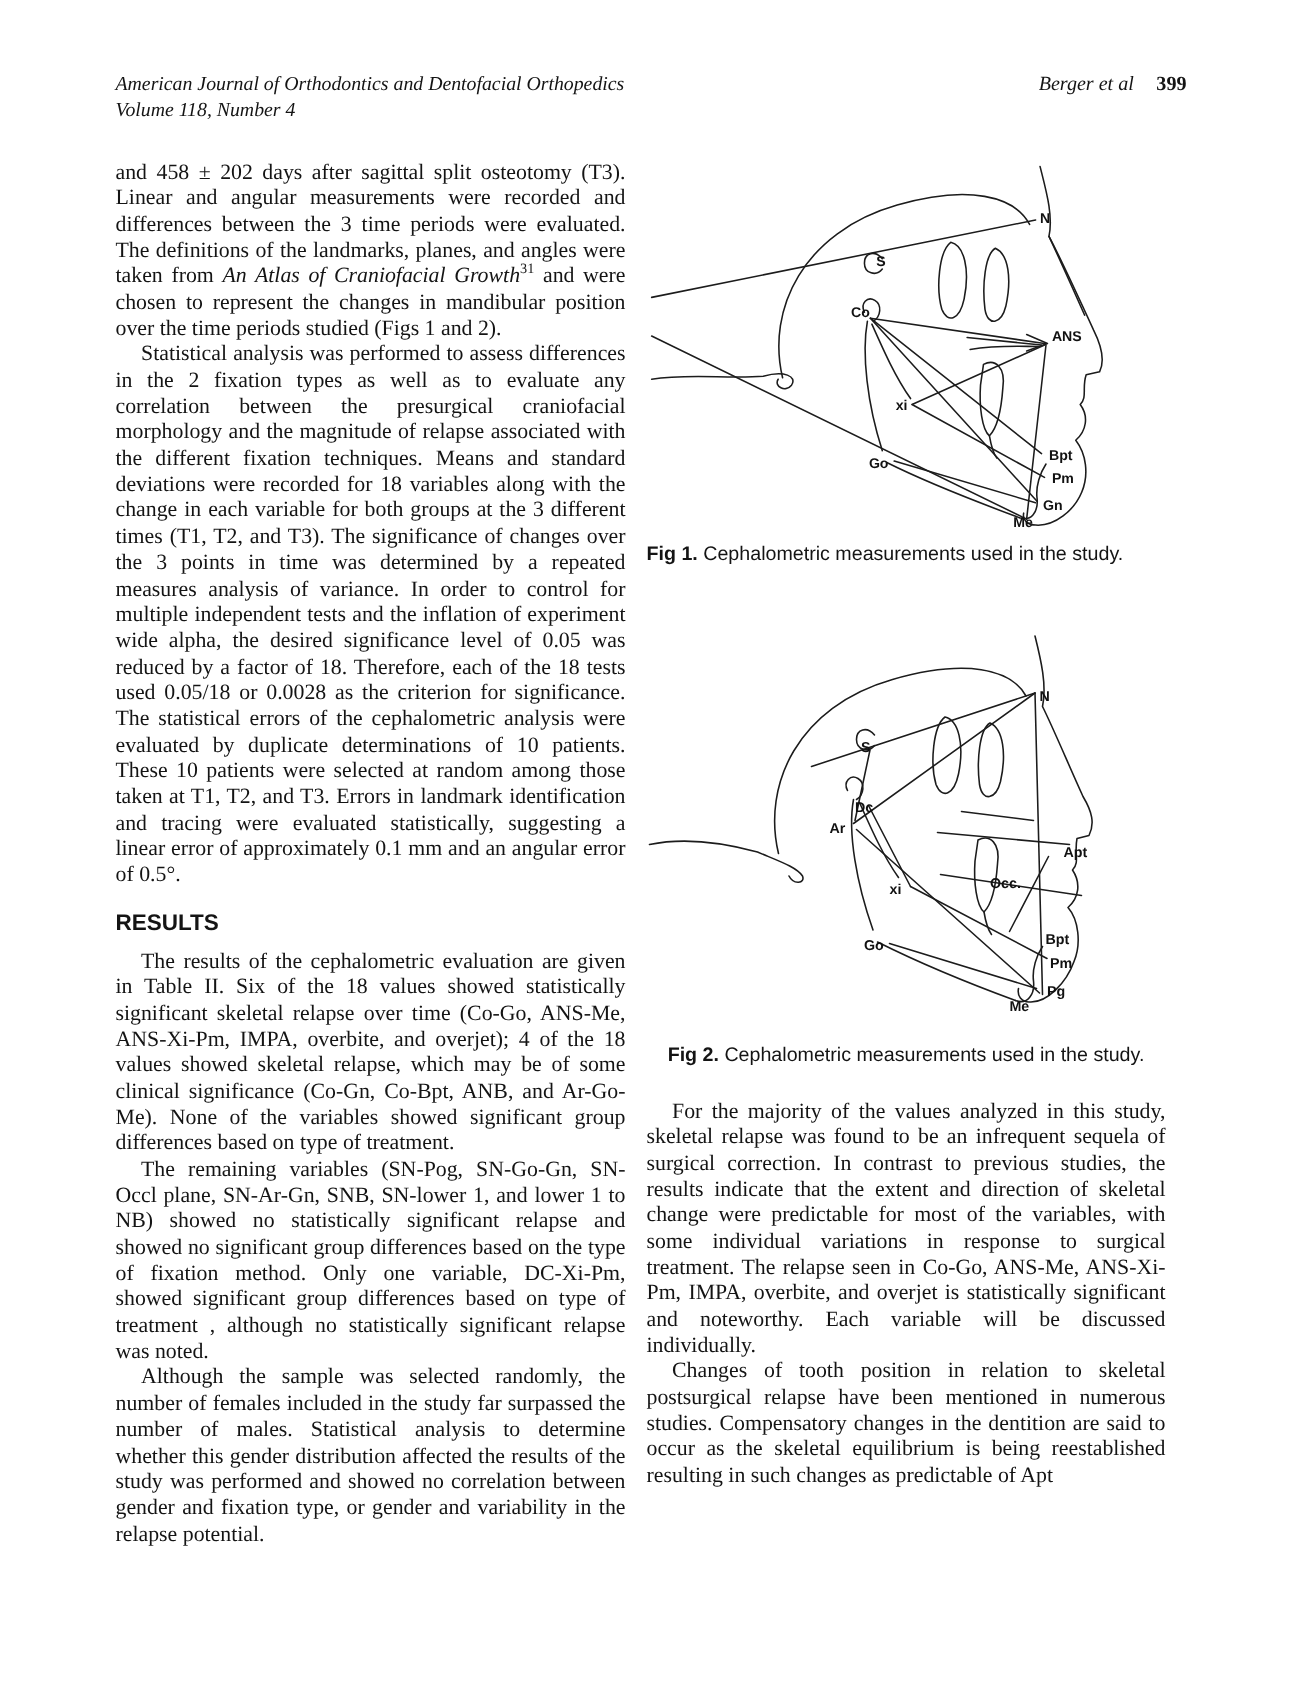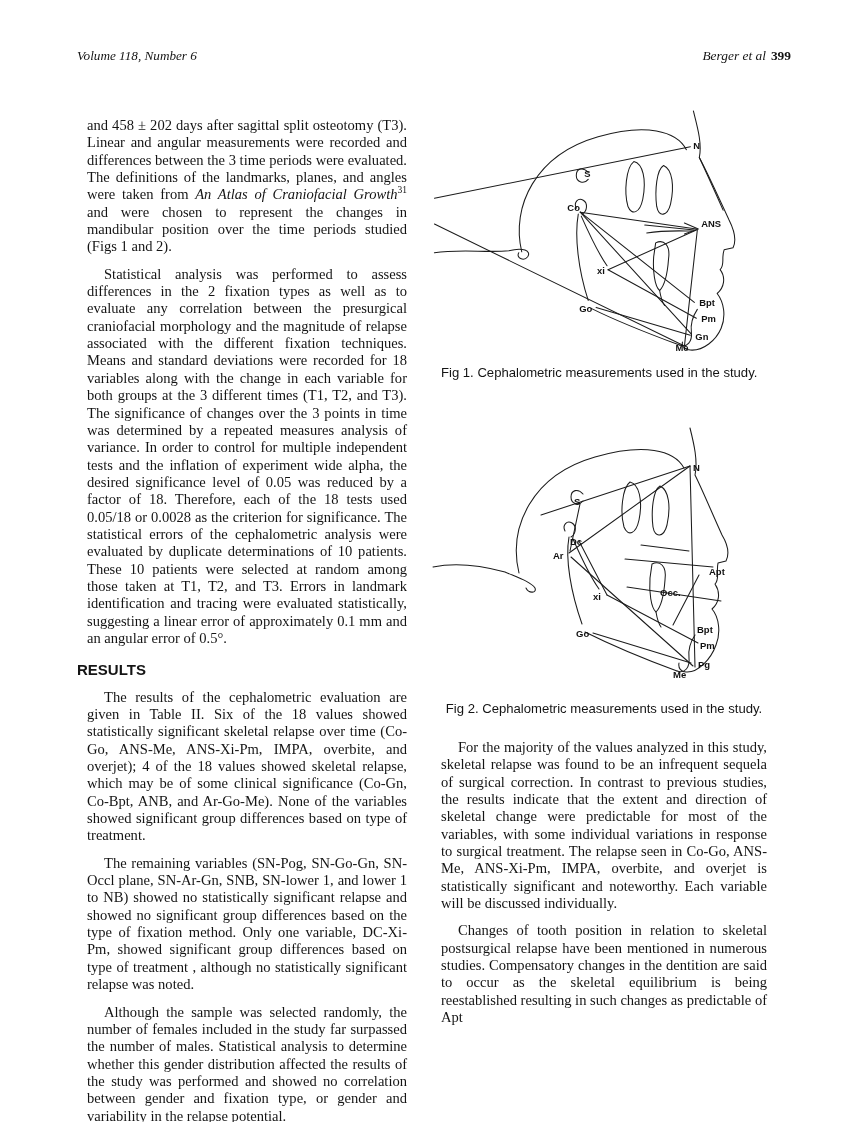--- a/index.html
+++ b/index.html
@@ -12,65 +12,66 @@
     color: #141414;
     overflow: hidden;
   }
   .header {
     position: absolute; left: 77px; top: 48px; width: 714px;
     display: flex; justify-content: space-between; align-items: flex-start;
   }
   .journal-info { font-style: italic; font-size: 13.2px; line-height: 16.5px; }
   .citation { font-size: 13.4px; white-space: nowrap; }
   .citation .authors { font-style: italic; }
-  .citation .pagenum { font-style: normal; font-weight: bold; margin-left: 5px; }
+  .citation .pagenum { font-style: normal; font-weight: bold; margin-left: 15px; }
 
   .col {
     position: absolute; top: 107px;
     font-size: 14.55px; line-height: 17.35px;
     text-align: justify;
   }
   .col-left  { left: 77px;  width: 340px; }
   .col-right { left: 431px; width: 346px; }
 
-  p { margin: 10px; }
+  p { margin: 0; }
   p.indent { text-indent: 17px; }
   sup { font-size: 9.5px; vertical-align: super; line-height: 0; }
 
   .section-heading {
     font-family: "Liberation Sans", sans-serif;
     font-weight: bold; font-size: 15px;
     margin: 13px 0 9px 0; text-align: left;
   }
   .section-heading.first { margin-top: 14px; }
 
   .fig { display: block; }
   .fig-1 { width: 364px; height: 250px; margin: -2px 0 6px 0; }
   .fig-2 { width: 364px; height: 268px; margin: 0 0 8px 0; }
   .caption {
     font-family: "Liberation Sans", sans-serif;
     font-size: 13.1px; line-height: 16px; text-align: left;
   }
   .caption-1 { margin-bottom: 42px; }
   .caption-2 { margin-bottom: 22px; text-align: center; }
-  .caption b { font-weight: normal; }
+  .caption b { font-weight: bold; }
   .discussion-heading { margin: 0 0 12px 0; }
 
   svg .tr { fill: none; stroke: #1c1c1c; stroke-width: 1.05; stroke-linecap: round; stroke-linejoin: round; }
   svg text.lbl {
     font-family: "Liberation Sans", sans-serif;
     font-size: 9.5px; font-weight: bold; fill: #111;
   }
 </style>
 </head>
 <body>
 
 <div class="header">
   <div class="journal-info">
-    <div>Volume 118, Number 6</div>
+    <div>American Journal of Orthodontics and Dentofacial Orthopedics</div>
+    <div>Volume 118, Number 4</div>
   </div>
   <div class="citation">
     <span class="authors">Berger et al</span><span class="pagenum">399</span>
   </div>
 </div>
 
 <div class="col col-left">
   <p class="body-text"><span>and 458 ± 202 days after sagittal split osteotomy (T3). Linear and angular measurements were recorded and differences between the 3 time periods were evaluated. The definitions of the landmarks, planes, and angles were taken from </span><i>An Atlas of Craniofacial Growth</i><sup>31</sup><span> and were chosen to represent the changes in mandibular position over the time periods studied (Figs 1 and 2).</span></p>
   <p class="body-text indent">Statistical analysis was performed to assess differences in the 2 fixation types as well as to evaluate any correlation between the presurgical craniofacial morphology and the magnitude of relapse associated with the different fixation techniques. Means and standard deviations were recorded for 18 variables along with the change in each variable for both groups at the 3 different times (T1, T2, and T3). The significance of changes over the 3 points in time was determined by a repeated measures analysis of variance. In order to control for multiple independent tests and the inflation of experiment wide alpha, the desired significance level of 0.05 was reduced by a factor of 18. Therefore, each of the 18 tests used 0.05/18 or 0.0028 as the criterion for significance. The statistical errors of the cephalometric analysis were evaluated by duplicate determinations of 10 patients. These 10 patients were selected at random among those taken at T1, T2, and T3. Errors in landmark identification and tracing were evaluated statistically, suggesting a linear error of approximately 0.1 mm and an angular error of 0.5°.</p>
   <h2 class="section-heading first">RESULTS</h2>

